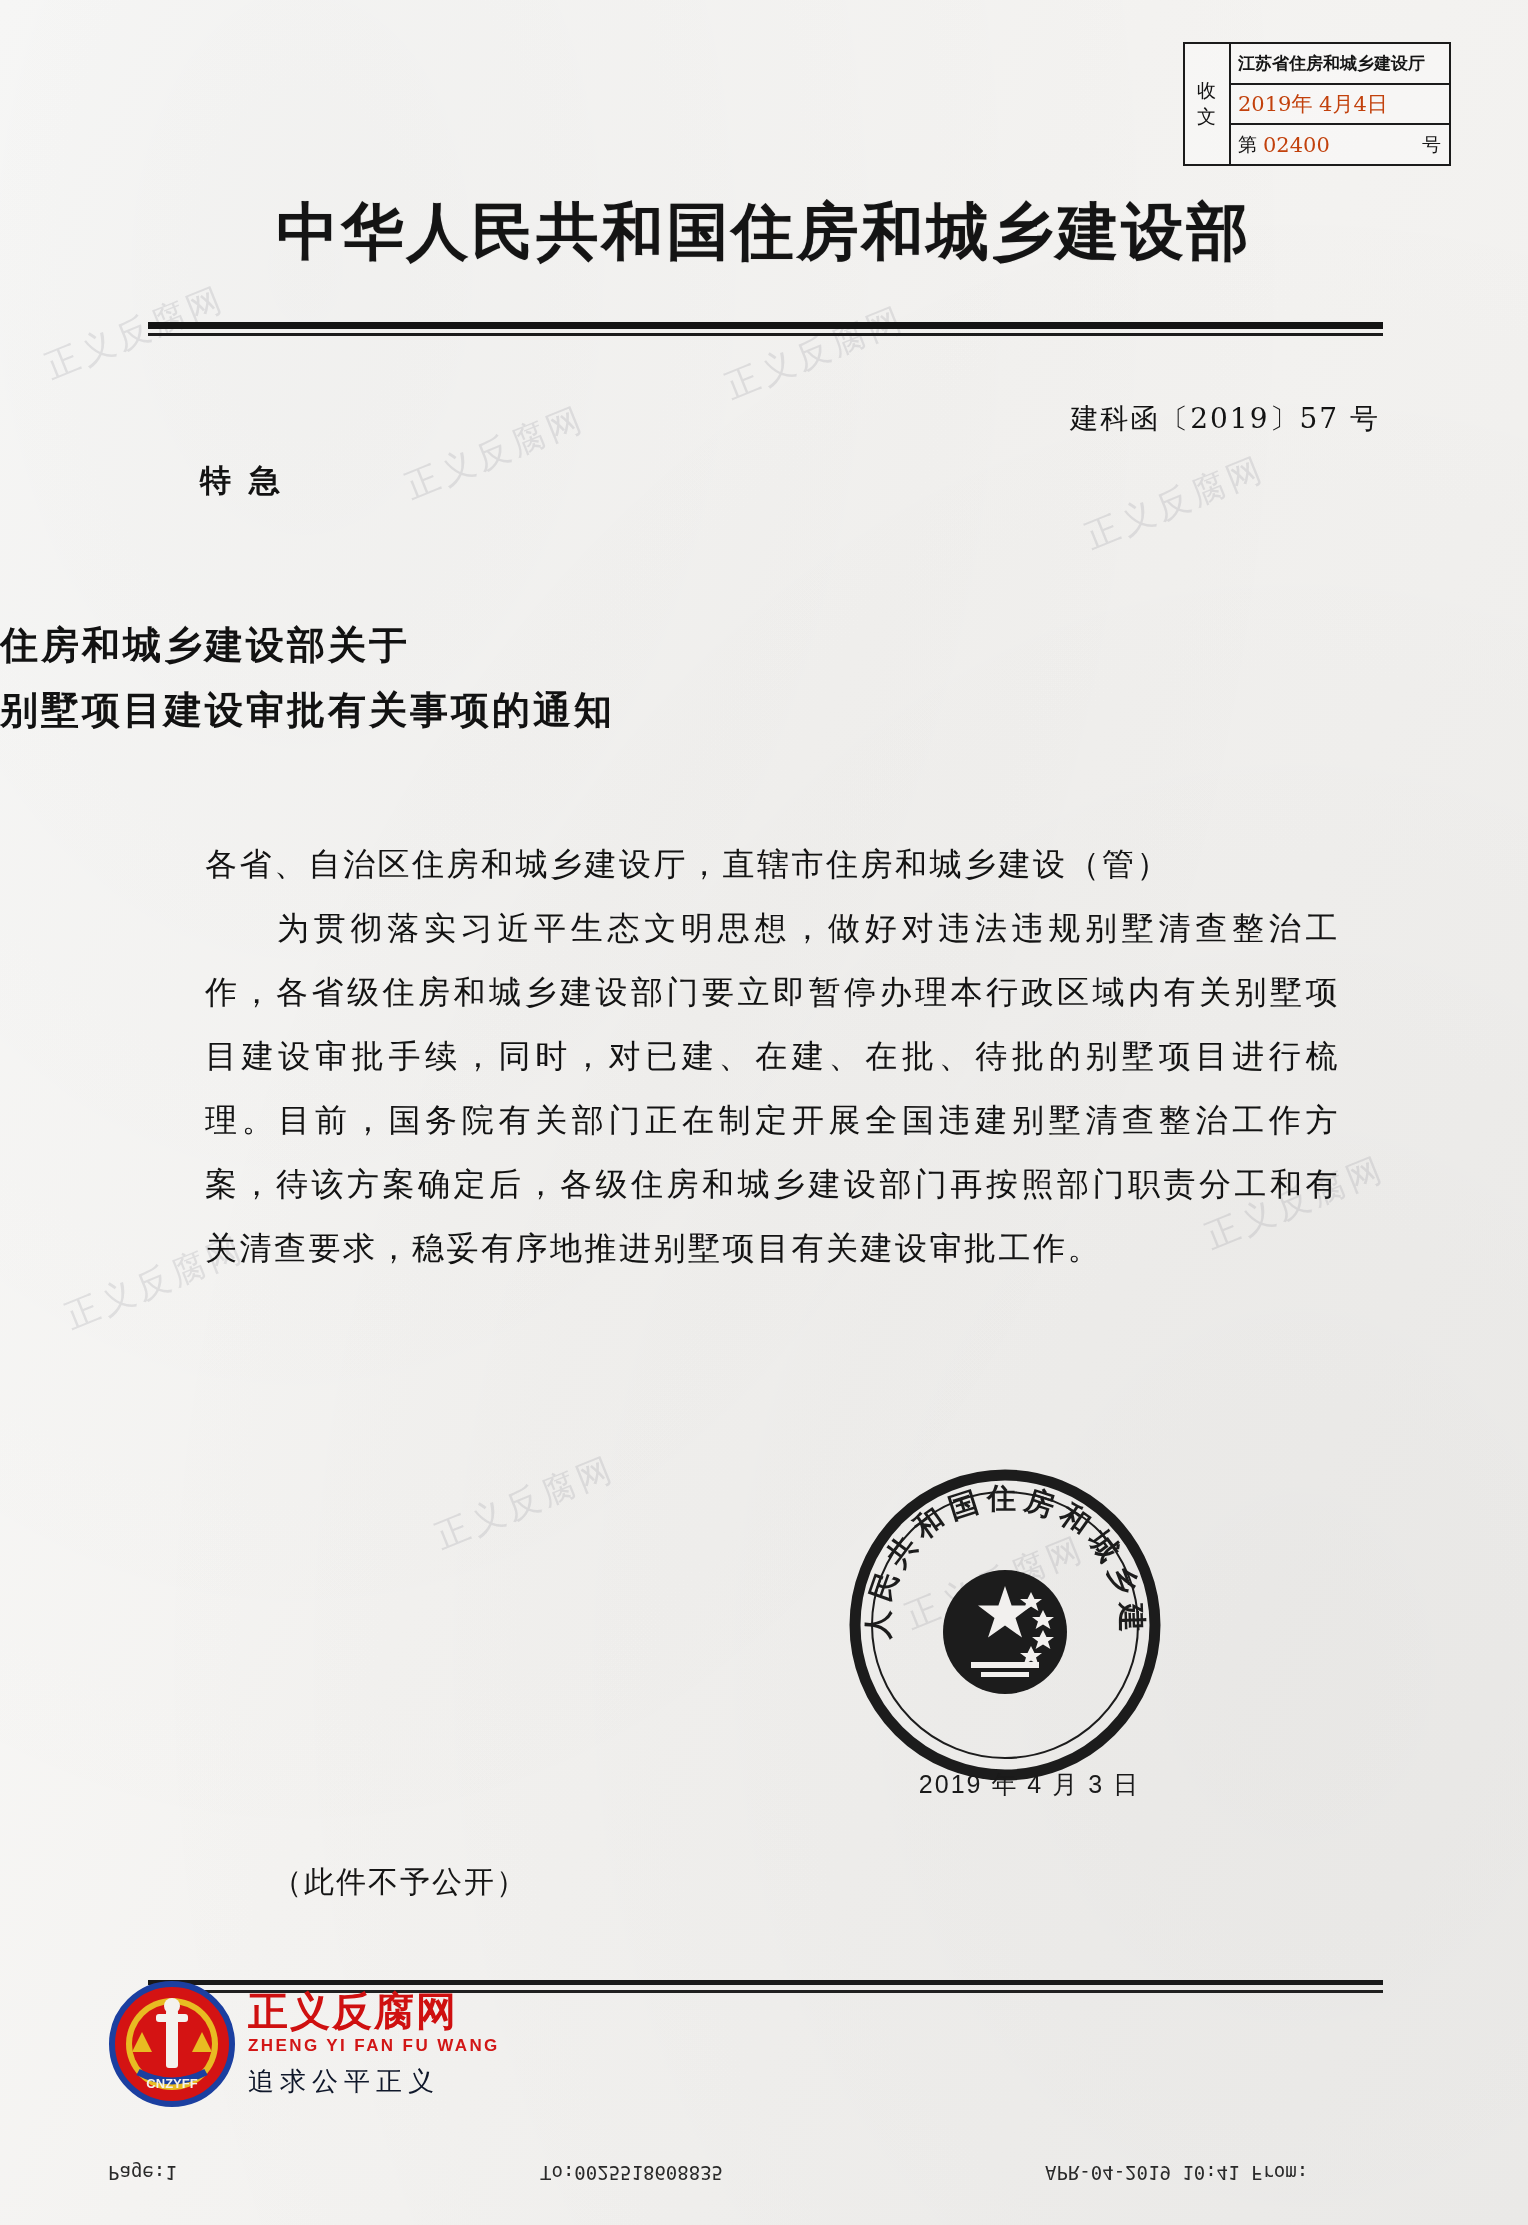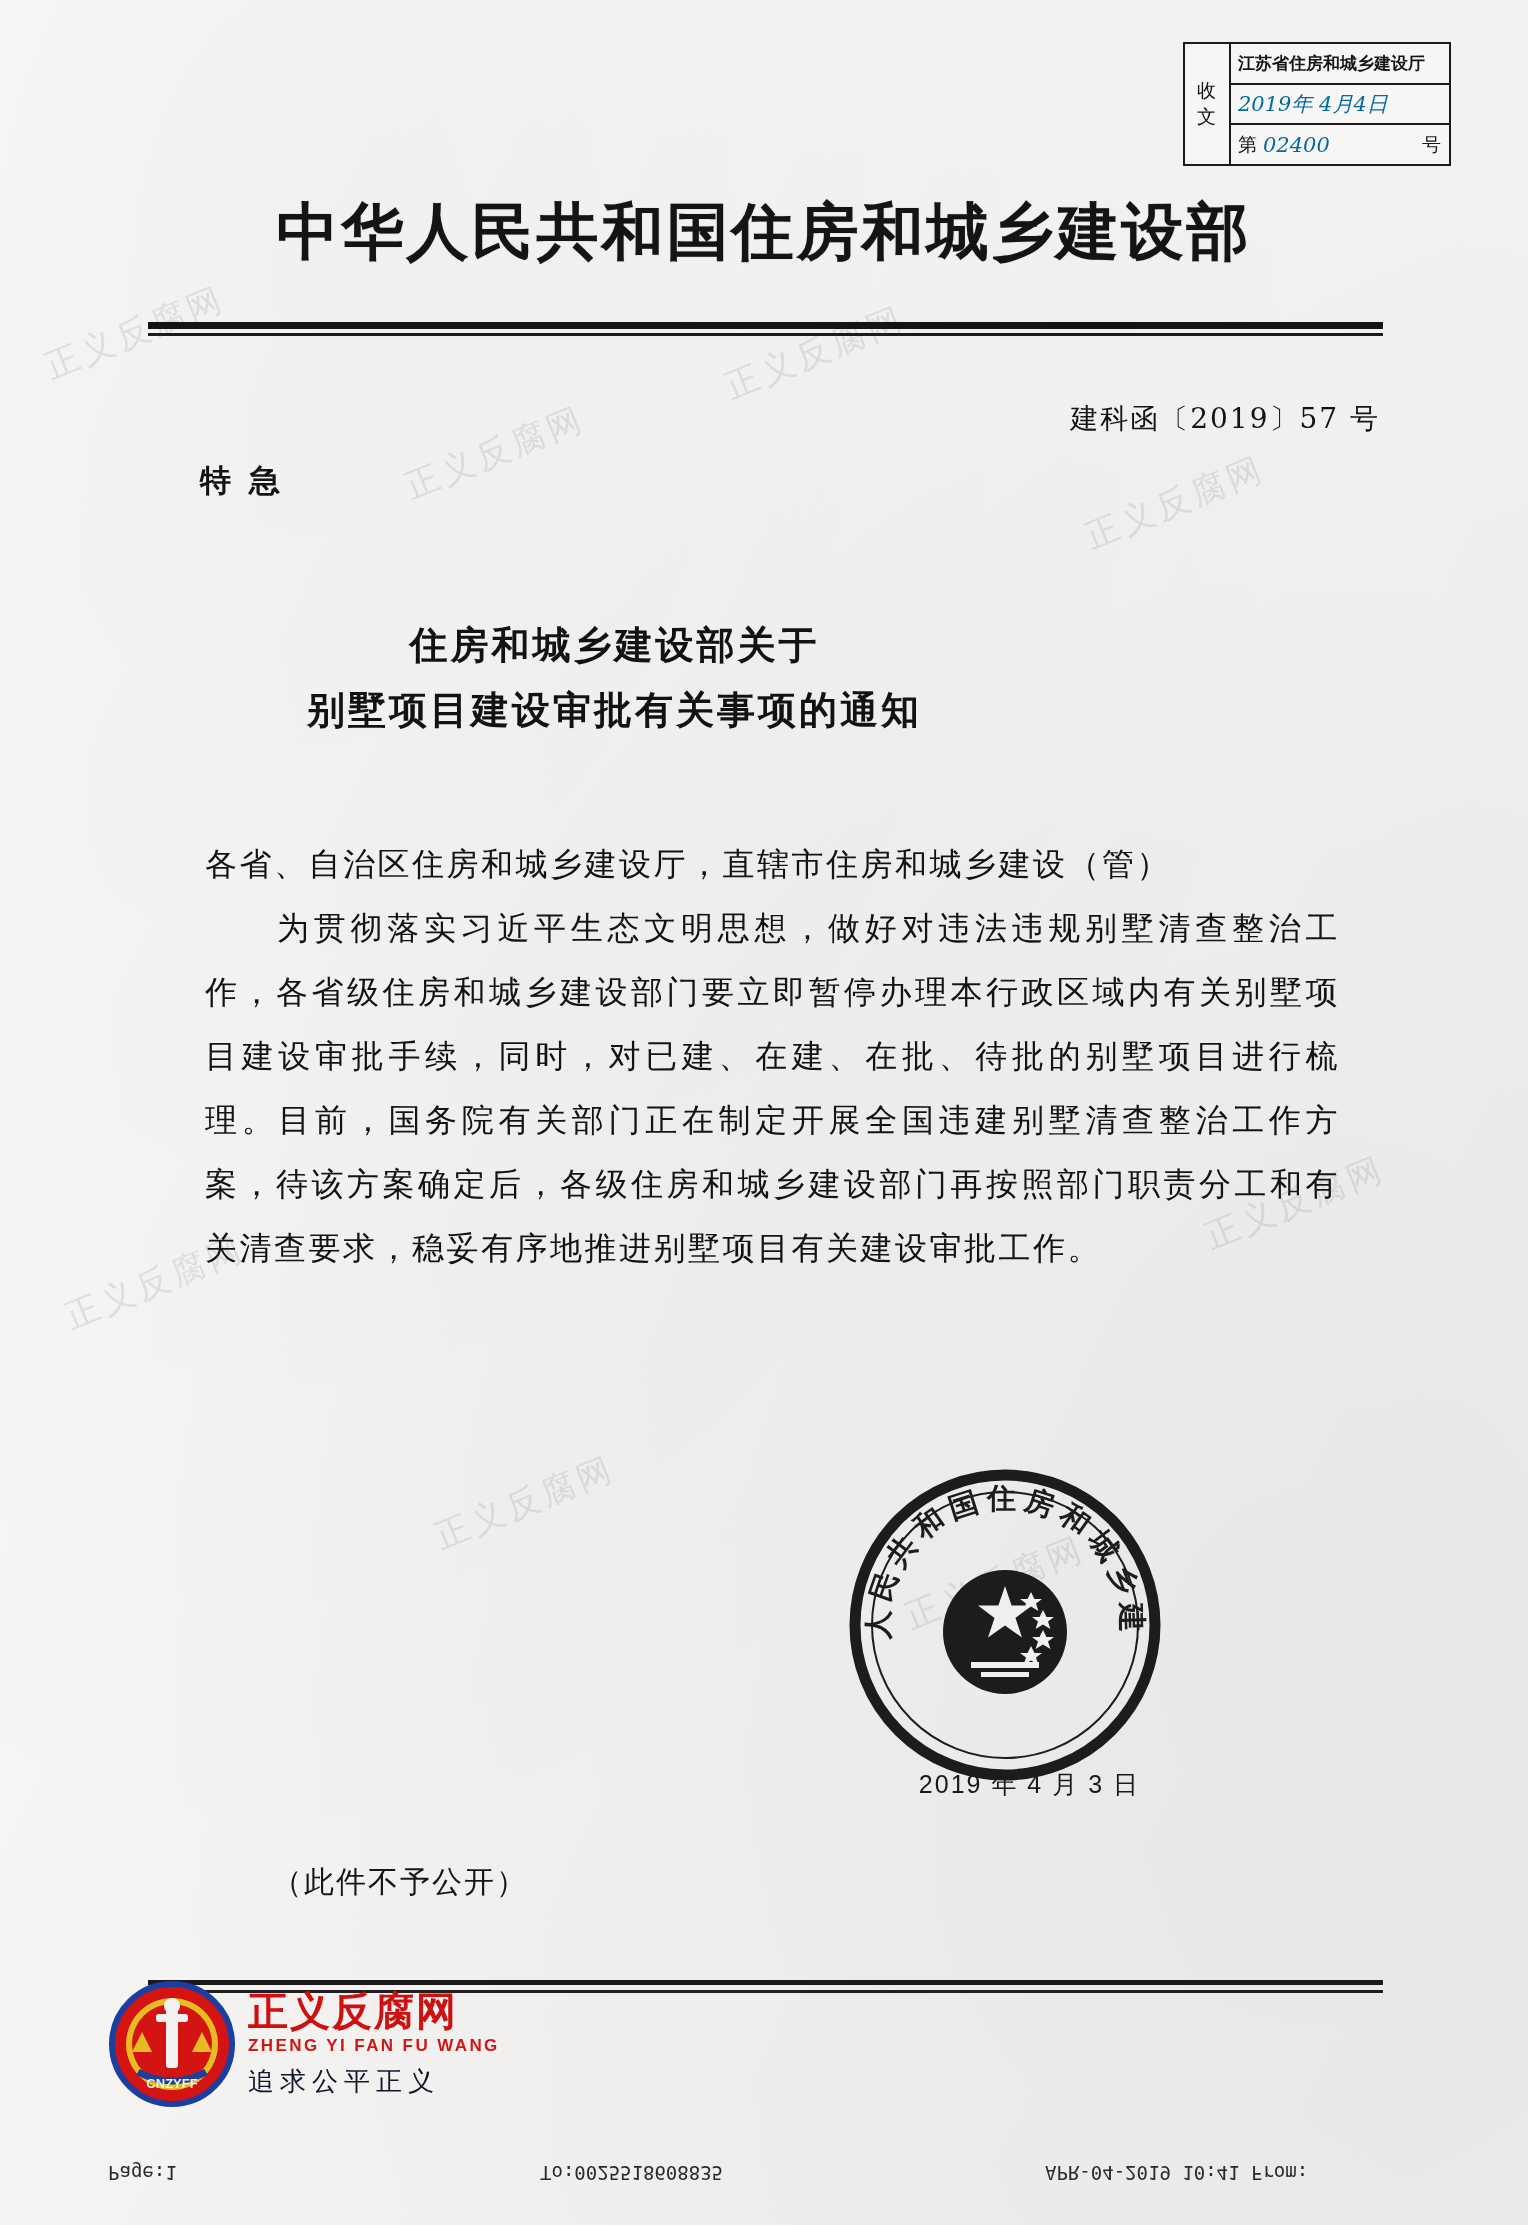--- a/index.html
+++ b/index.html
@@ -76,23 +76,22 @@
     overflow: hidden;
   }
   .receipt-row.org {
     font-weight: bold;
     font-size: 17px;
     letter-spacing: 0px;
   }
   .receipt-row:last-child { border-bottom: none; }
   .handwritten {
     font-family: "DejaVu Serif", serif;
-    font-style: italic;
     font-size: 21px;
-    color: #0369a1;
+    color: #c2410c;
   }
   .receipt-row .rowlbl { margin-right: 6px; }
   .receipt-row .rowend { margin-left: auto; margin-right: 8px; }
 
   
   .masthead {
     position: absolute;
     left: 0;
     top: 190px;
     width: 1528px;
@@ -142,21 +141,20 @@
     letter-spacing: 18px;
     color: #131313;
   }
 
   
   .doc-title {
     position: absolute;
     left: 0;
     top: 612px;
     width: 1229px;
-    text-align: center;
     font-family: "DejaVu Serif", "Liberation Serif", serif;
     font-weight: bold;
     font-size: 38px;
     line-height: 1.72;
     letter-spacing: 3px;
     color: #121212;
   }
 
   
   .body-text {

